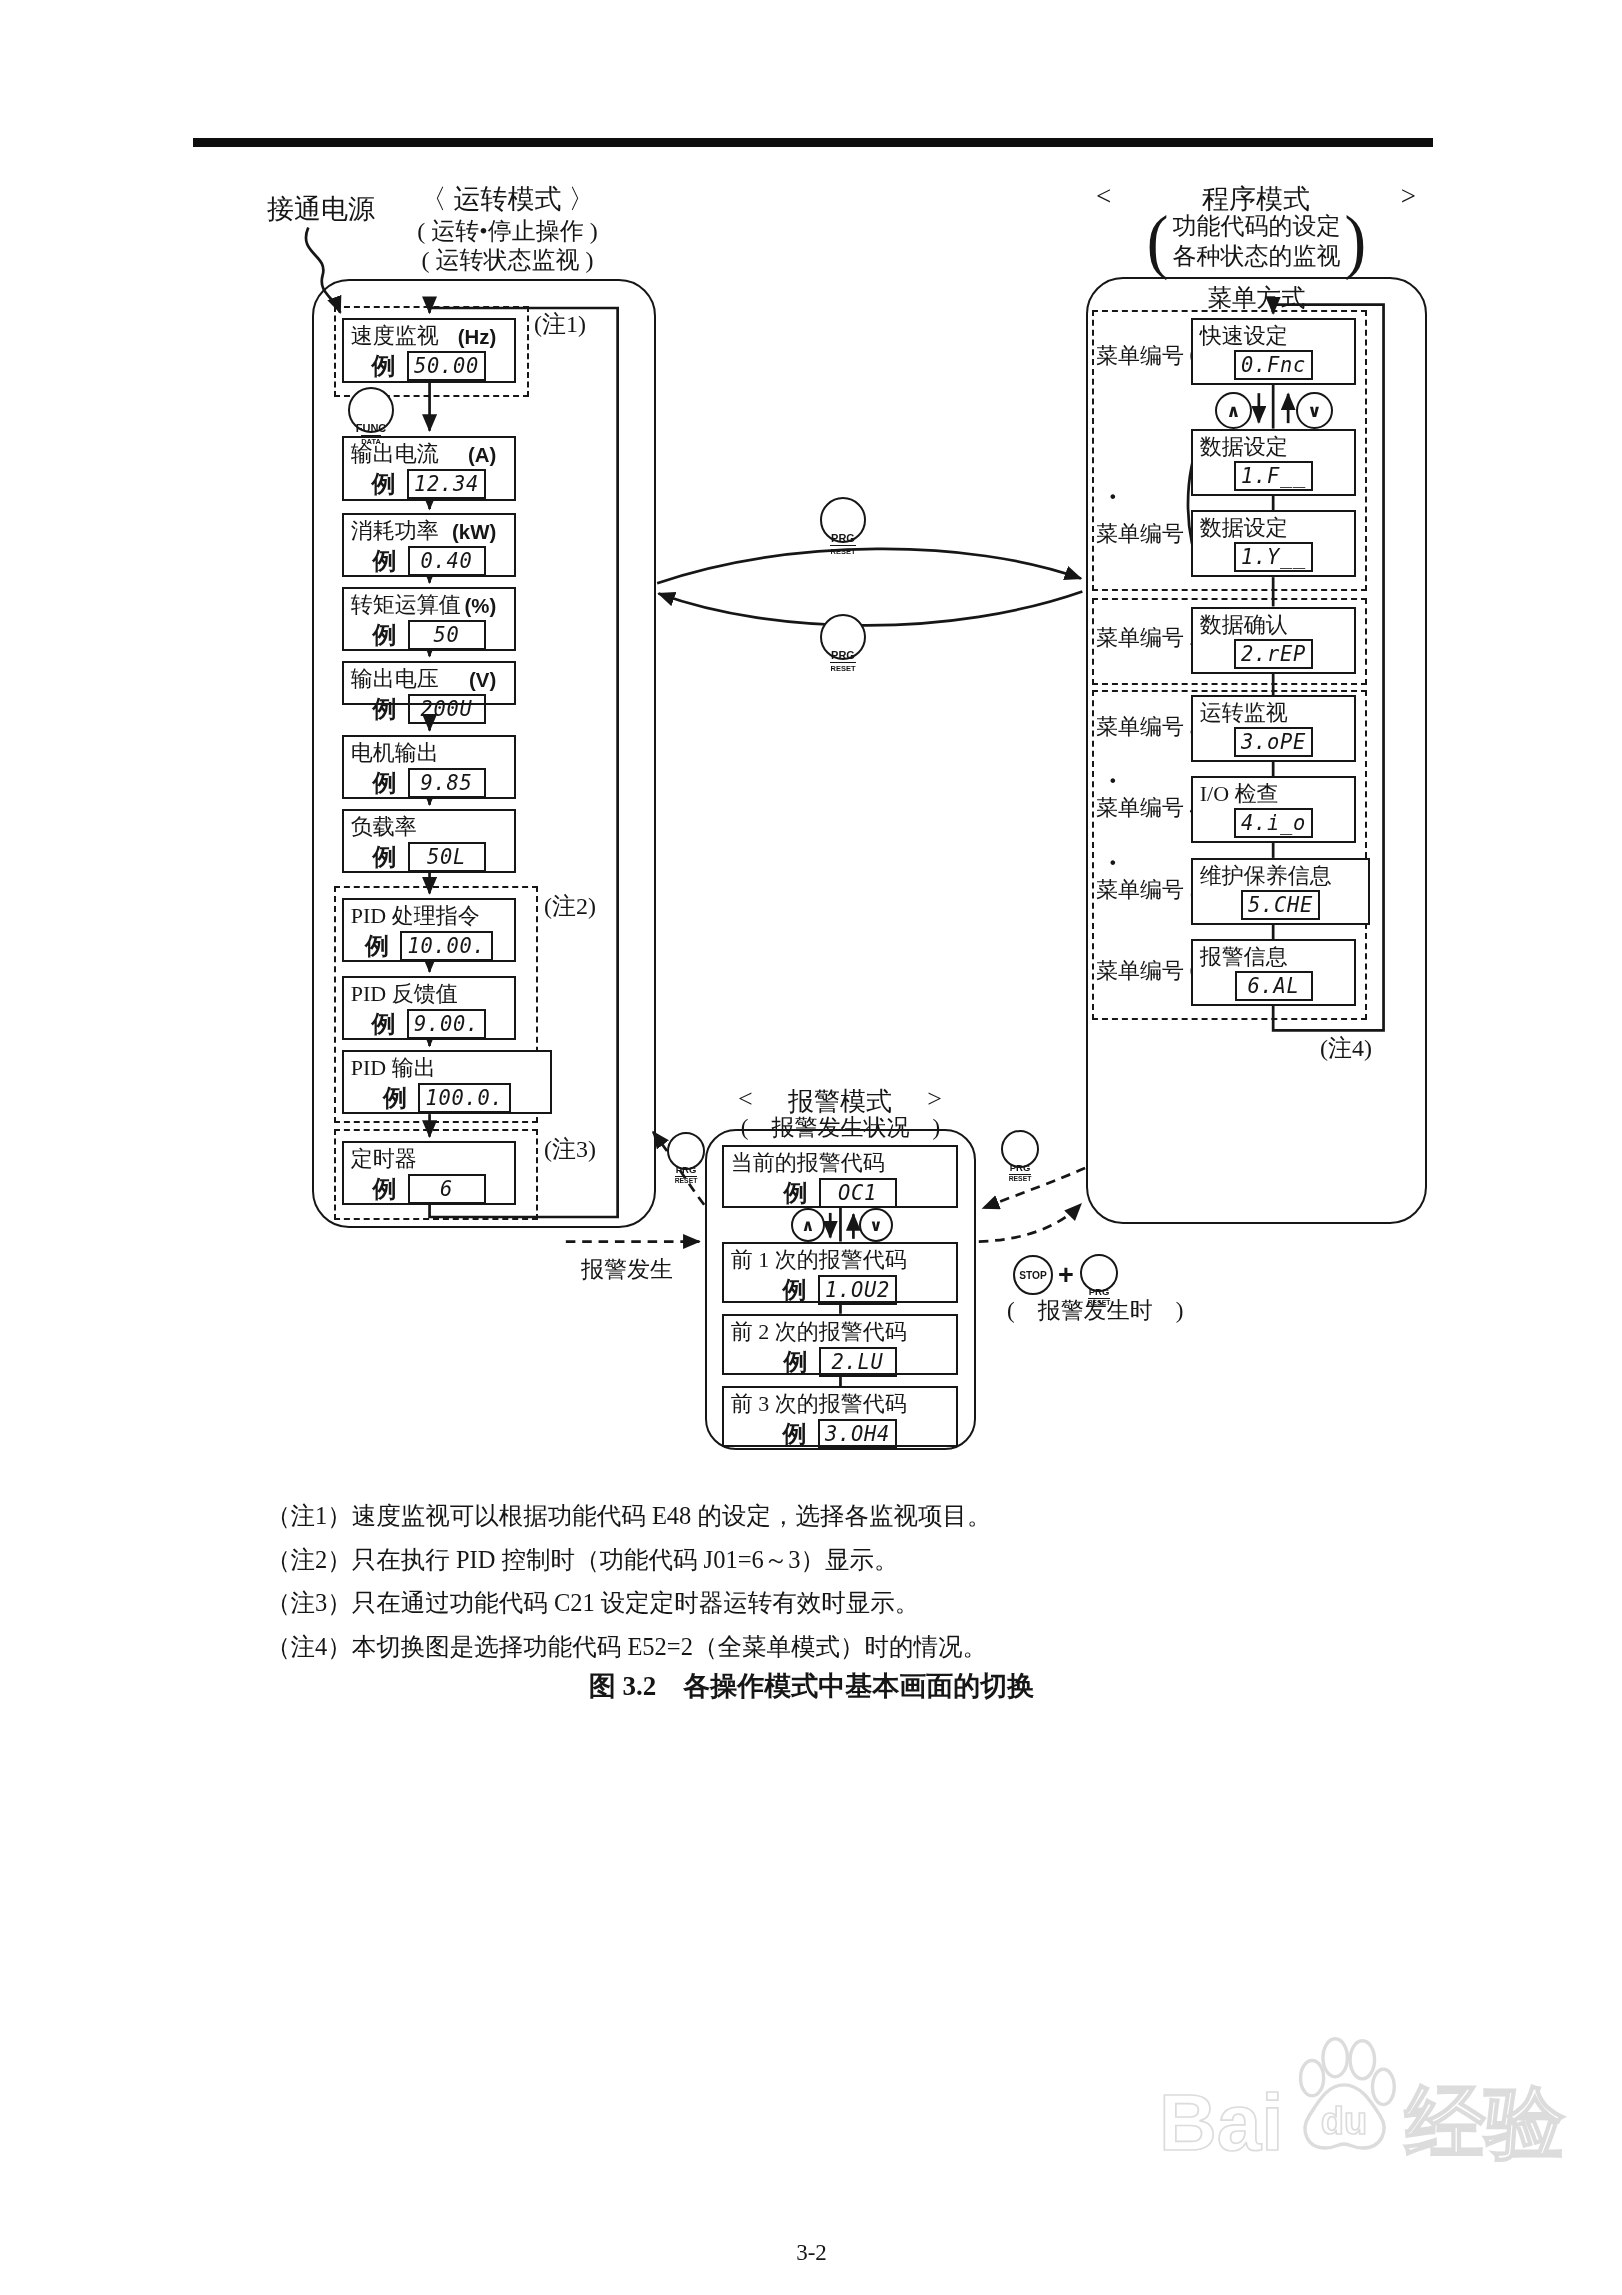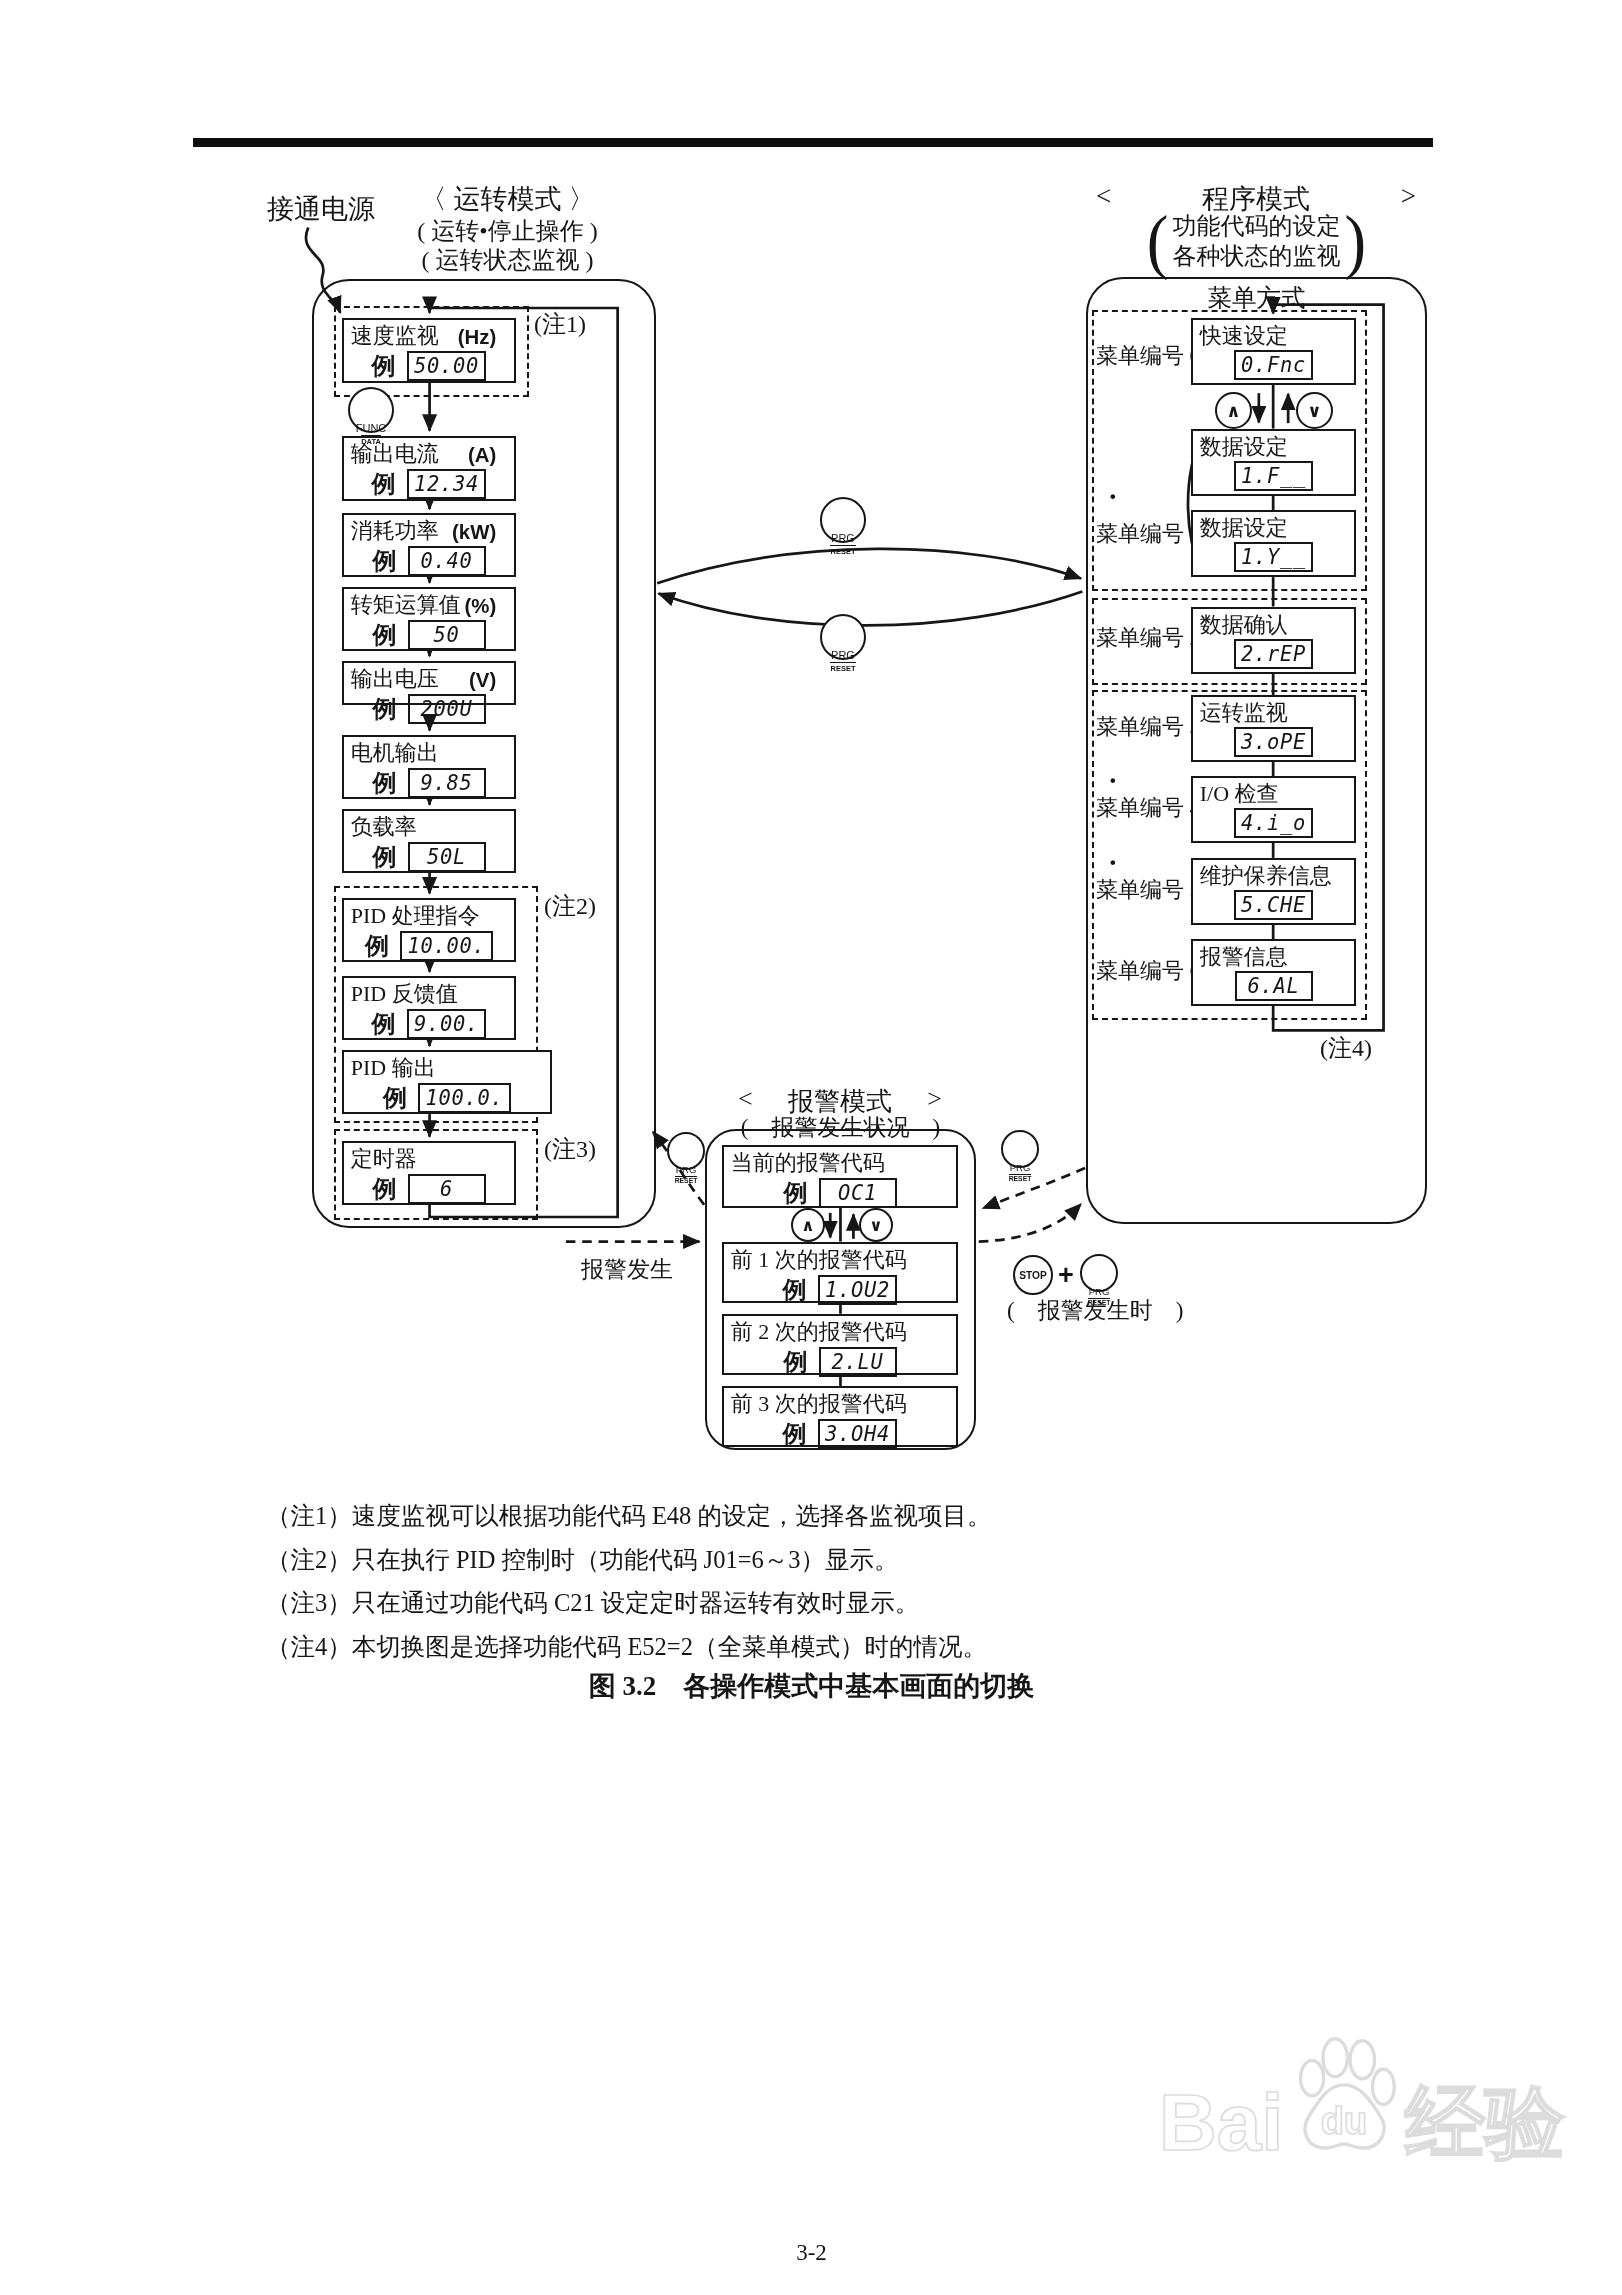--- a/index.html
+++ b/index.html
@@ -12,21 +12,21 @@
   .dashbox{border:2px dashed var(--ink);}
   .mon,.pbox,.alm{border:2px solid var(--ink);background:#fff;padding:2.7px 6.8px;display:flex;flex-direction:column;}
   .hd{display:flex;align-items:flex-end;font-size:22px;line-height:1.2;white-space:nowrap;}
   .unit{font-weight:700;margin-left:auto;padding-right:11px;font-family:"Liberation Sans",sans-serif;font-size:20.4px;}
   .vr{display:flex;align-items:center;justify-content:center;gap:11px;margin-top:1.4px;}
   .ex{font-size:24px;font-weight:700;}
   .lcd{border:2px solid var(--ink);min-width:78px;height:30px;display:flex;align-items:center;justify-content:center;
        font-family:"DejaVu Sans Mono",monospace;font-style:italic;font-size:20.4px;letter-spacing:0.7px;padding:0 5.5px;box-sizing:border-box;}
   .key{border:2px solid var(--ink);border-radius:50%;display:flex;flex-direction:column;align-items:center;justify-content:center;
        background:#fff;font-family:"Liberation Sans",sans-serif;text-align:center;}
-  .key .t{font-size:11px;font-weight:400;line-height:1;margin-top:48px;}
+  .key .t{font-size:11px;font-weight:700;line-height:1;margin-top:48px;}
   .key .b{font-size:7.5px;font-weight:700;line-height:1;border-top:1.4px solid var(--ink);padding-top:1.4px;margin-top:1.4px;}
   .key.ud{font-size:17.7px;font-weight:700;font-family:"DejaVu Sans",sans-serif;}
   .key.one{font-size:10.2px;font-weight:700;}
   .sideL{font-size:22px;white-space:nowrap;}
   .notetag{font-size:24px;white-space:nowrap;}
   .hdr1{display:flex;justify-content:space-between;font-size:27px;white-space:nowrap;}
   .ctr{text-align:center;}
   .bigp{font-size:65px;font-weight:400;line-height:0.9;transform:scaleY(1.1);}
   .subcol{display:flex;flex-direction:column;align-items:center;font-size:24px;line-height:1.25;}
   .notes{font-size:24.5px;line-height:1.78;white-space:nowrap;}
@@ -305,21 +305,21 @@
     </div>
 </div>
 <div class="abs pbox" style="left:1191px;top:776px;width:165px;height:67px;">
   <div class="hd">
       <span>I/O 检查</span>
     </div>
   <div class="vr">
       <span class="lcd">4.i_o</span>
     </div>
 </div>
-<div class="abs pbox" style="left:1191px;top:858px;width:165px;height:67px;">
+<div class="abs pbox" style="left:1191px;top:858px;width:179px;height:67px;">
   <div class="hd">
       <span>维护保养信息</span>
     </div>
   <div class="vr">
       <span class="lcd">5.CHE</span>
     </div>
 </div>
 <div class="abs pbox" style="left:1191px;top:939px;width:165px;height:67px;">
   <div class="hd">
       <span>报警信息</span>

